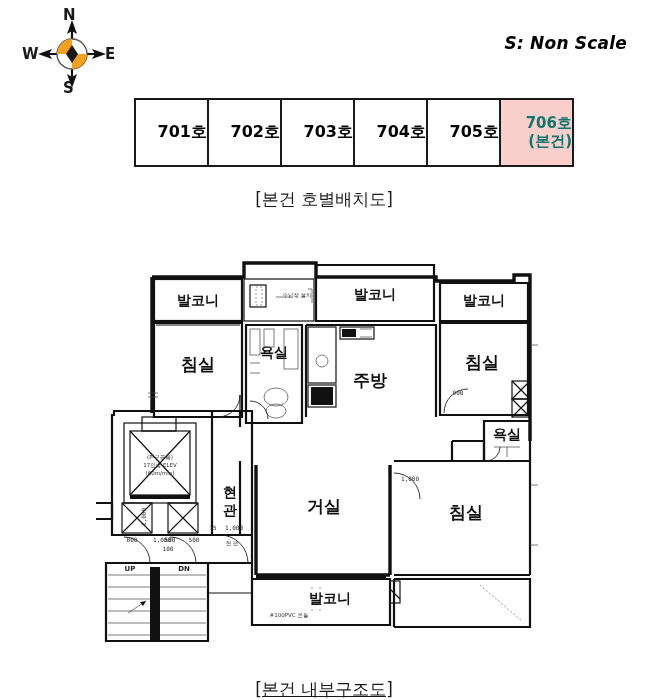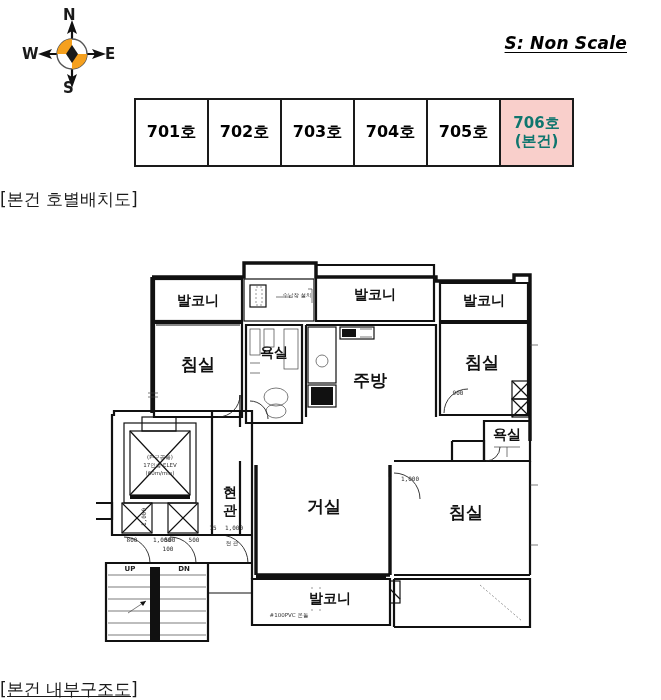--- a/index.html
+++ b/index.html
@@ -40,21 +40,20 @@
   #compass svg { position: absolute; left: 14px; top: 10px; }
 
   
   #scale-note {
     position: absolute;
     right: 34px;
     top: 33px;
     font-size: 17px;
     font-weight: 700;
     font-style: italic;
-    text-decoration: underline;
     text-underline-offset: 3px;
     letter-spacing: 0.2px;
     font-family: "DejaVu Sans", "Liberation Sans", sans-serif;
     white-space: nowrap;
   }
 
   
   #unit-table-wrap {
     position: absolute;
     left: 134px;
@@ -63,39 +62,40 @@
     height: 69px;
   }
   table.unit-table {
     border-collapse: collapse;
     width: 440px;
     height: 69px;
     table-layout: fixed;
   }
   table.unit-table td {
     border: 2px solid #1a1a1a;
-    text-align: center;
+    text-align: right;
     vertical-align: middle;
     font-size: 16px;
     font-weight: 700;
     background: #ffffff;
     padding: 0;
     line-height: 1.15;
     font-family: "DejaVu Sans", "Liberation Sans", sans-serif;
   }
   table.unit-table td.subject {
     background: #f9cfcb;
     color: #0f766e;
     font-size: 15px;
   }
 
   .caption {
     position: absolute;
     width: 648px;
     left: 0;
+    text-align: center;
     font-size: 17px;
     font-weight: 400;
     color: #1a1a1a;
     font-family: "DejaVu Sans", "Liberation Sans", sans-serif;
   }
   #caption-layout { top: 188px; }
   #caption-plan  { top: 678px; text-decoration: underline; }
 
   
   #floorplan {

